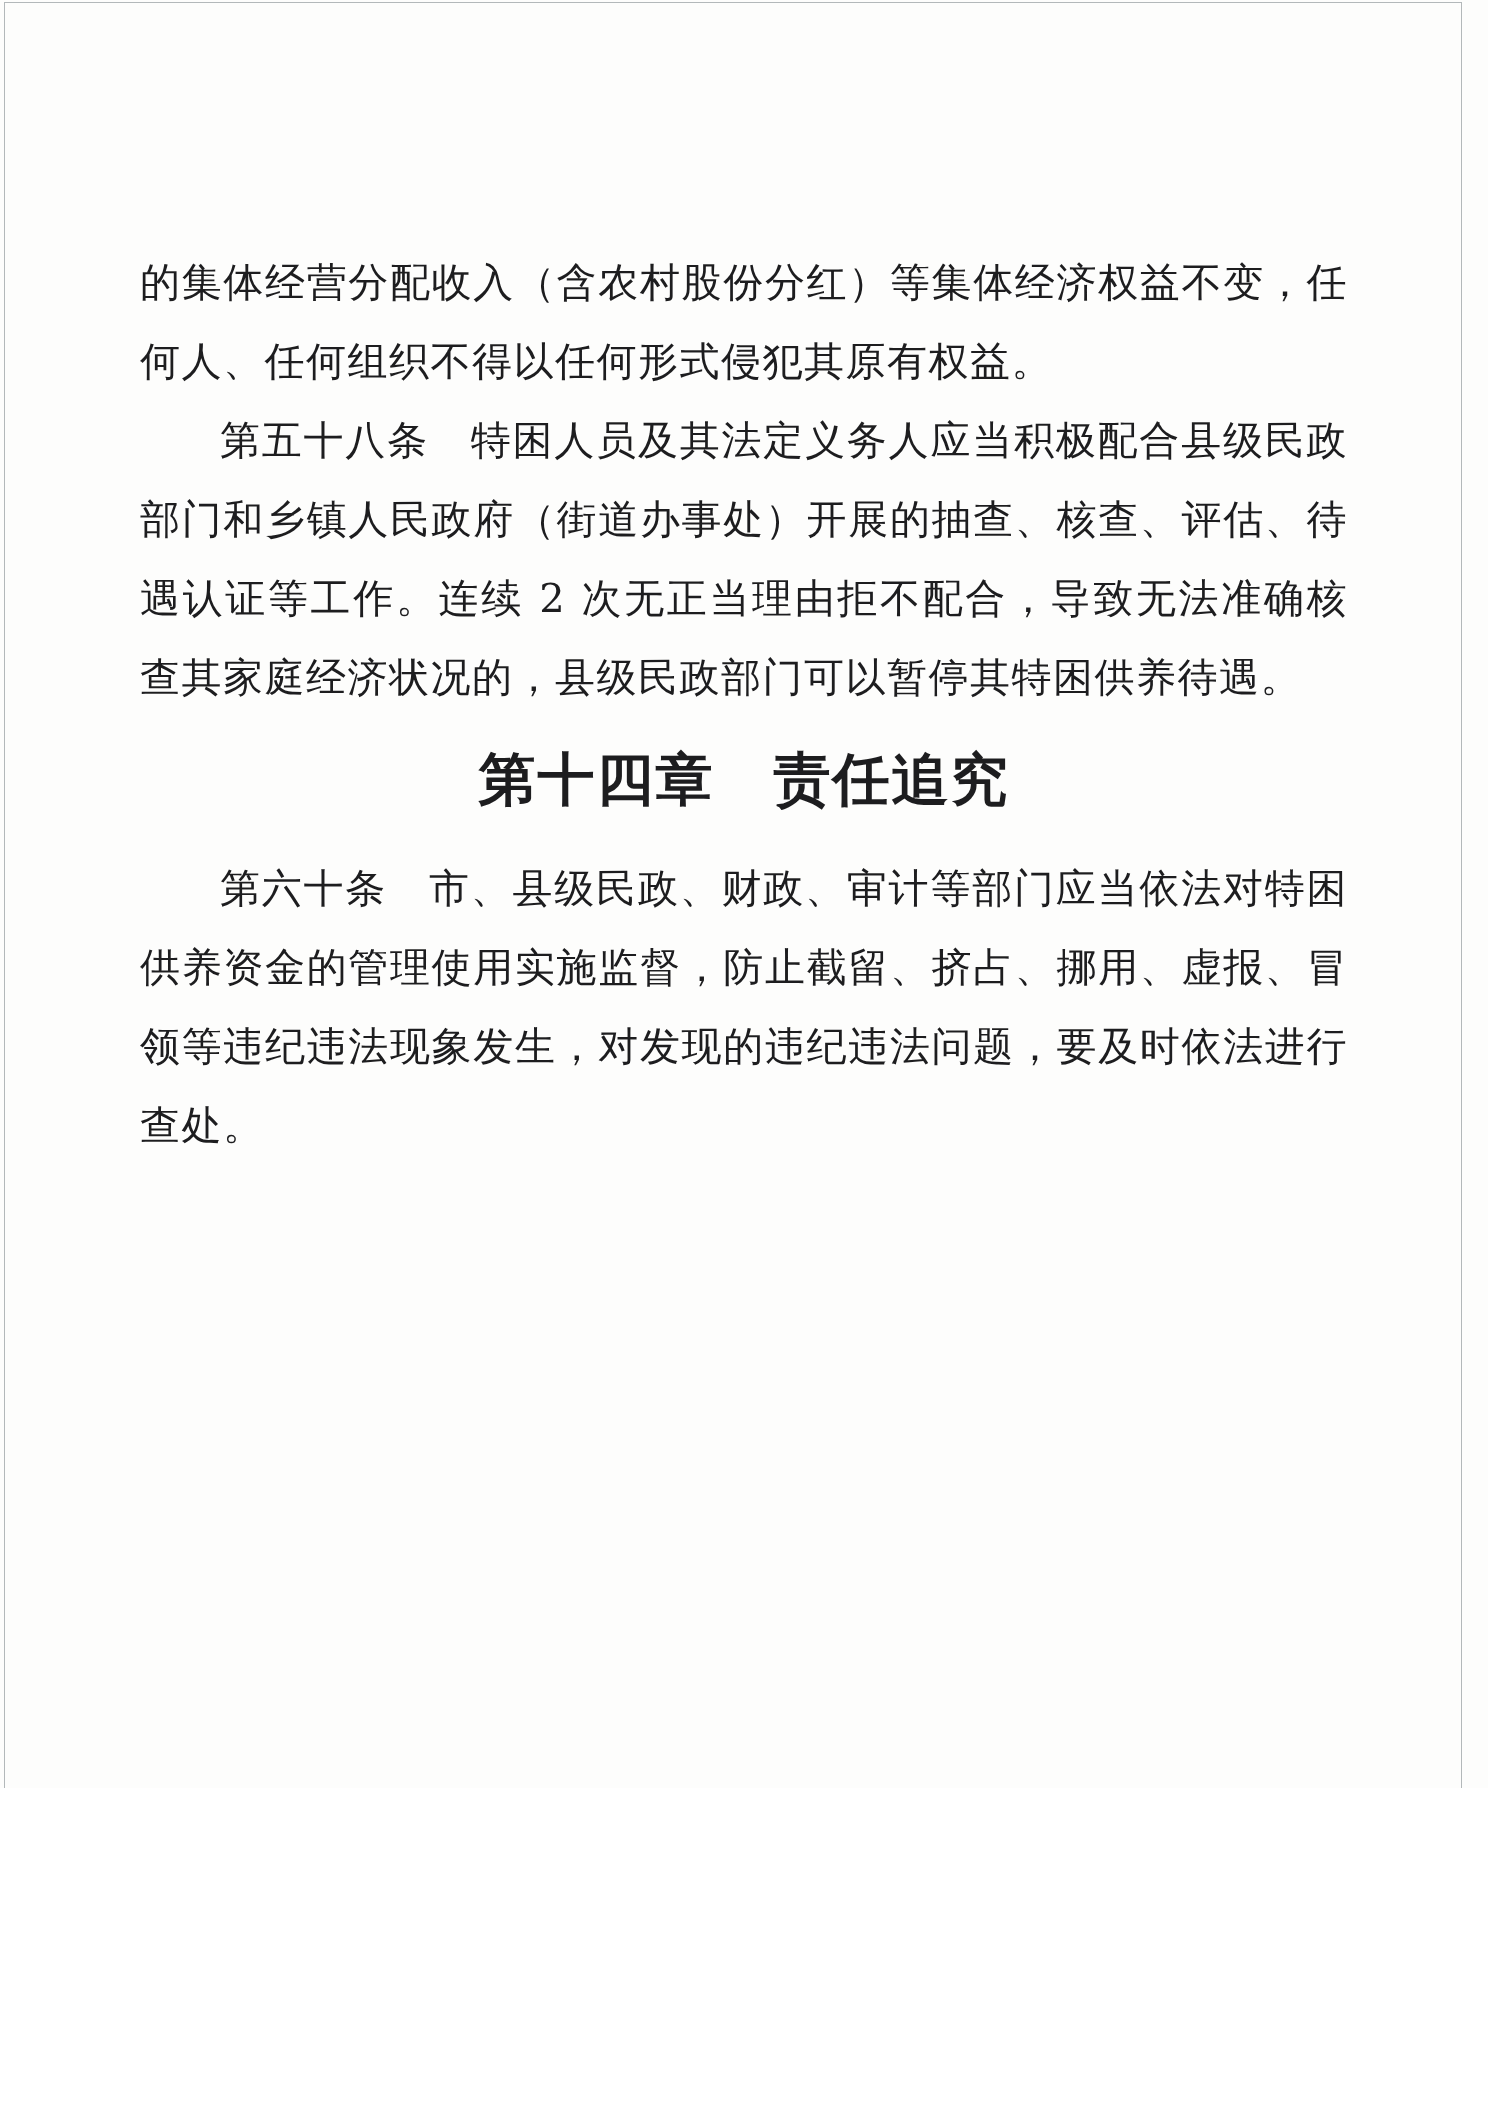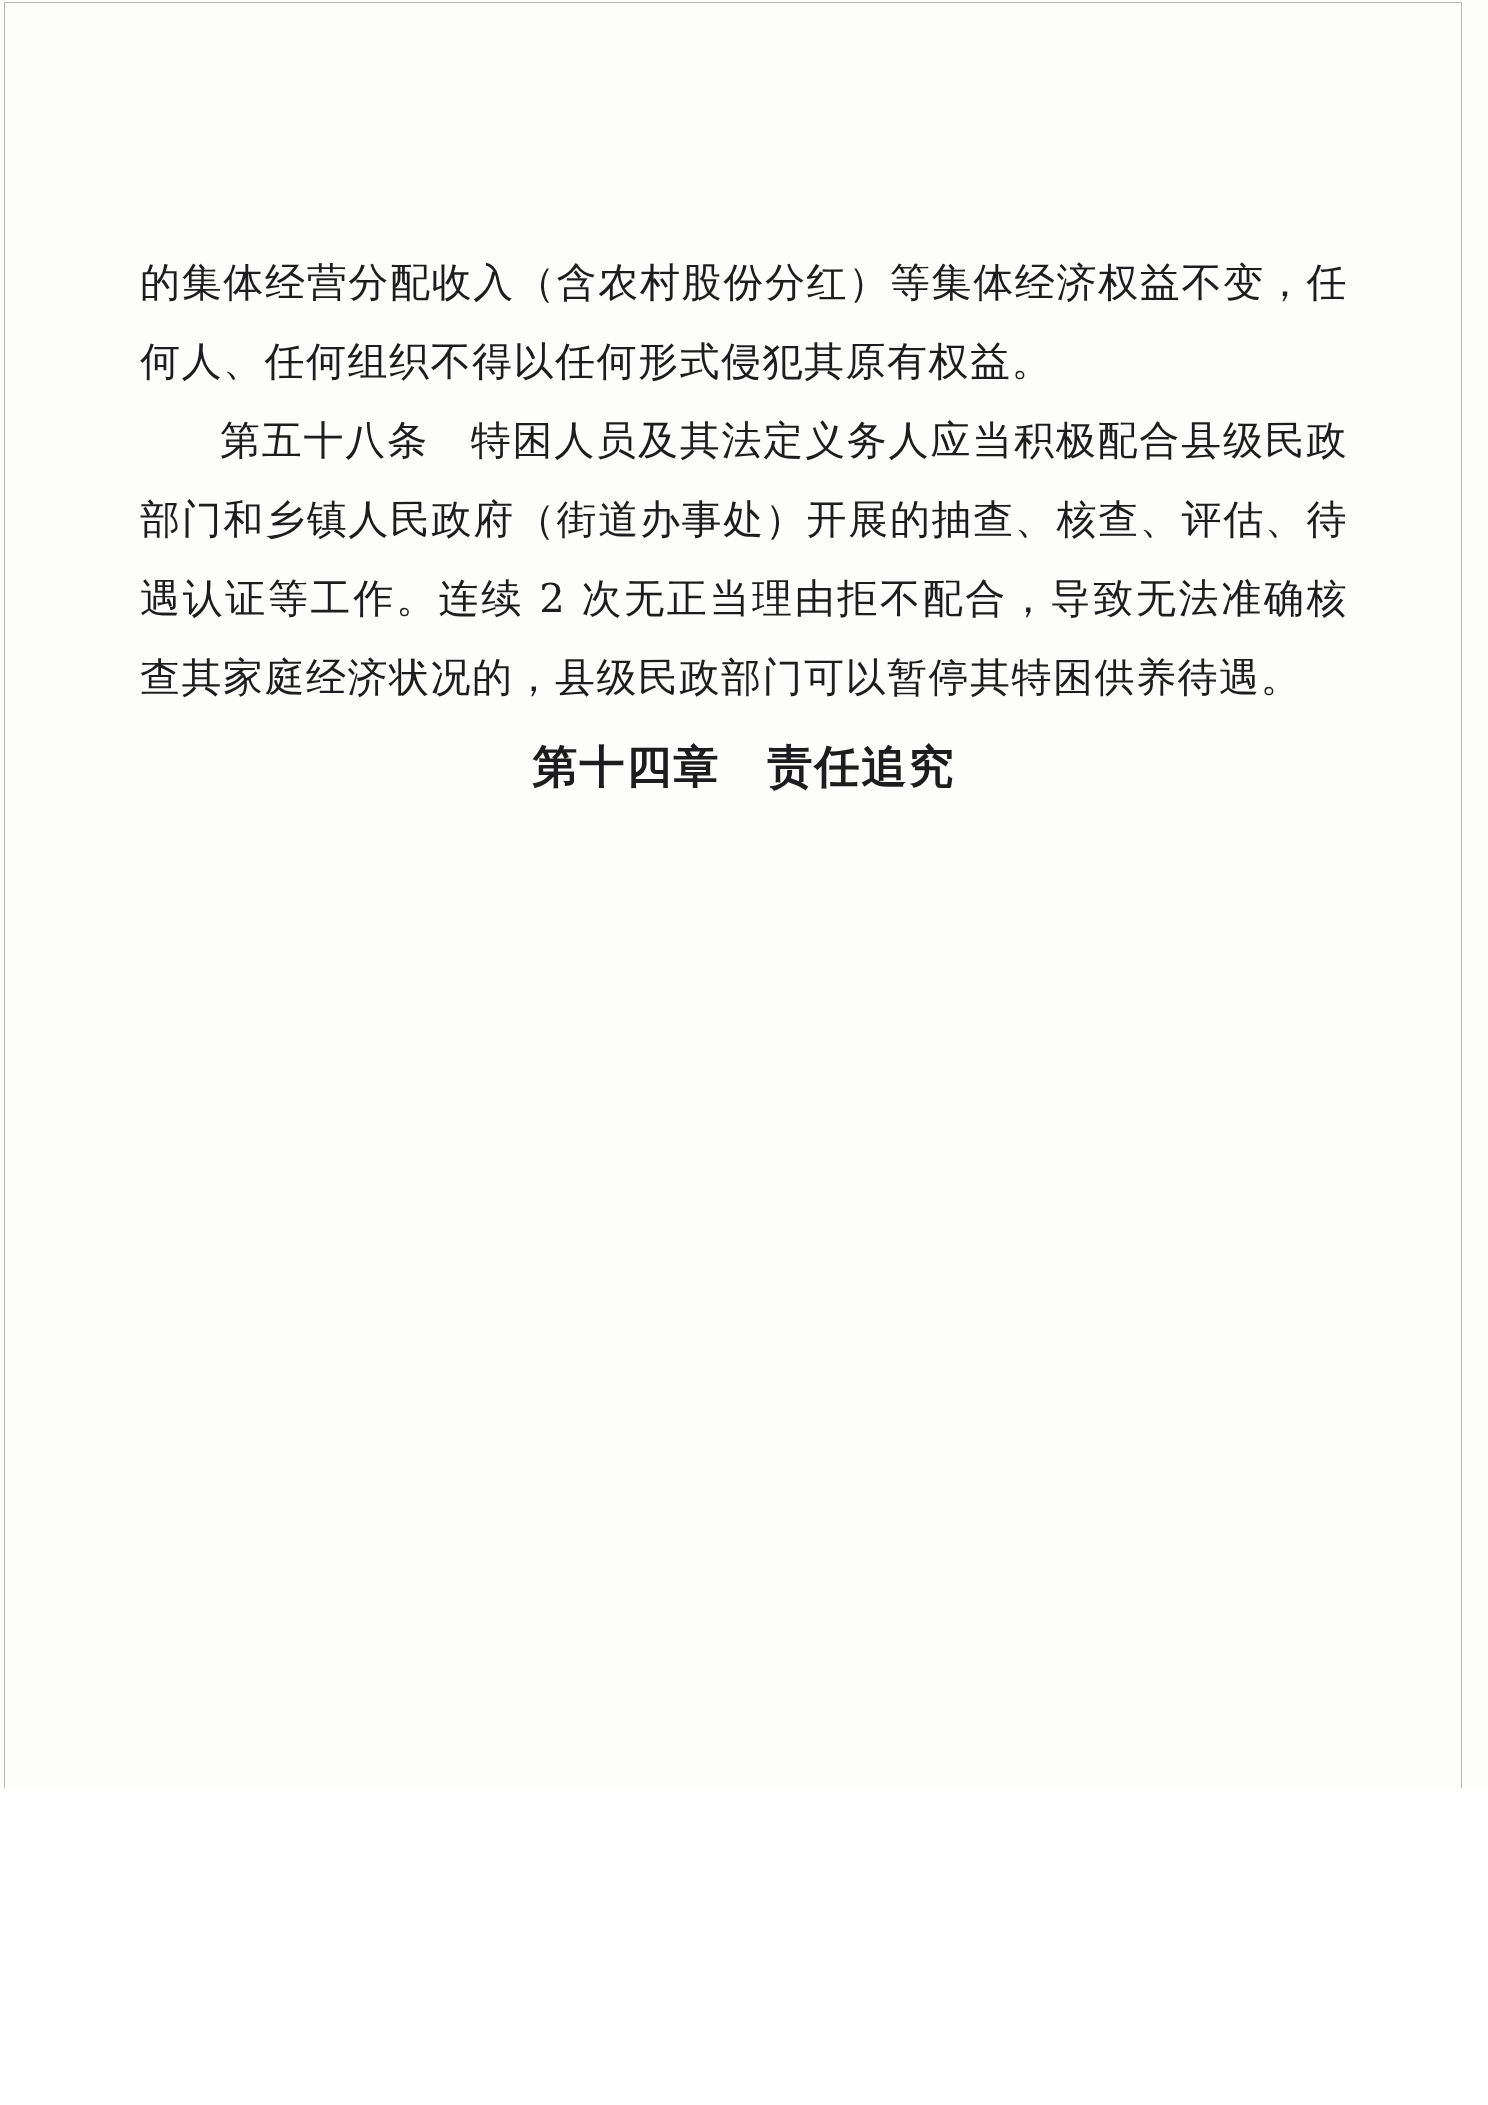--- a/index.html
+++ b/index.html
@@ -45,26 +45,26 @@
   .para {
     margin: 0;
     text-indent: 2em;
   }
   .para.no-indent {
     text-indent: 0;
   }
   .chapter-heading {
     font-family: "DejaVu Sans", "Liberation Sans", sans-serif;
     font-weight: bold;
-    font-size: 45px;
+    font-size: 57px;
     line-height: 60px;
     text-align: center;
     text-indent: 0;
     letter-spacing: 2px;
-    margin: 20px 0 40px 0;
+    margin: 32px 0 40px 0;
   }
   .page-number {
     position: absolute;
     top: 1916px;
     right: 206px;
     font-size: 40px;
     letter-spacing: 3px;
     white-space: nowrap;
   }
 </style>
@@ -77,18 +77,19 @@
 
   <main class="content">
     <p class="para no-indent">的集体经营分配收入（含农村股份分红）等集体经济权益不变，任何人、任何组织不得以任何形式侵犯其原有权益。</p>
 
 
     <p class="para">第五十八条　特困人员及其法定义务人应当积极配合县级民政部门和乡镇人民政府（街道办事处）开展的抽查、核查、评估、待遇认证等工作。连续 2 次无正当理由拒不配合，导致无法准确核查其家庭经济状况的，县级民政部门可以暂停其特困供养待遇。</p>
 
     <h1 class="chapter-heading">第十四章　责任追究</h1>
 
 
+    <p class="para">第六十条　市、县级民政、财政、审计等部门应当依法对特困供养资金的管理使用实施监督，防止截留、挤占、挪用、虚报、冒领等违纪违法现象发生，对发现的违纪违法问题，要及时依法进行查处。</p>
 
   </main>
 
   <div class="page-number">— 18 —</div>
 
 </div>
 
 </body></html>

